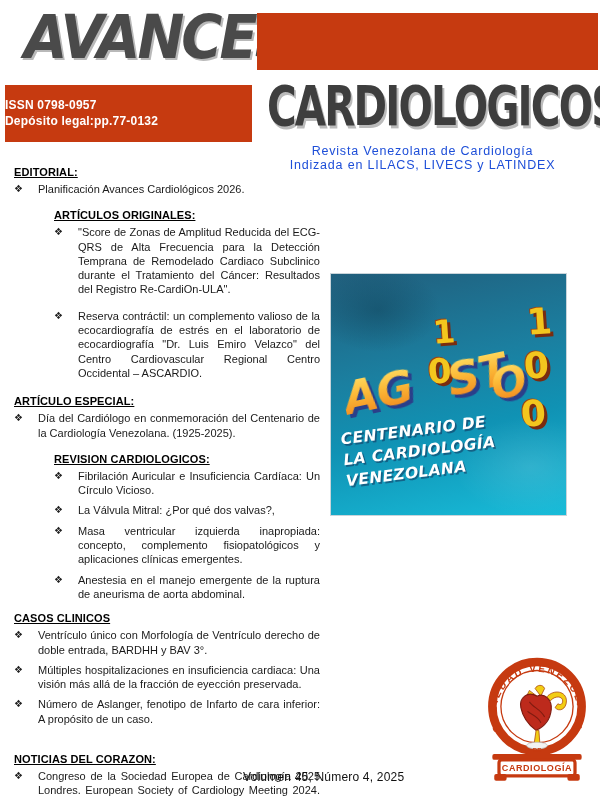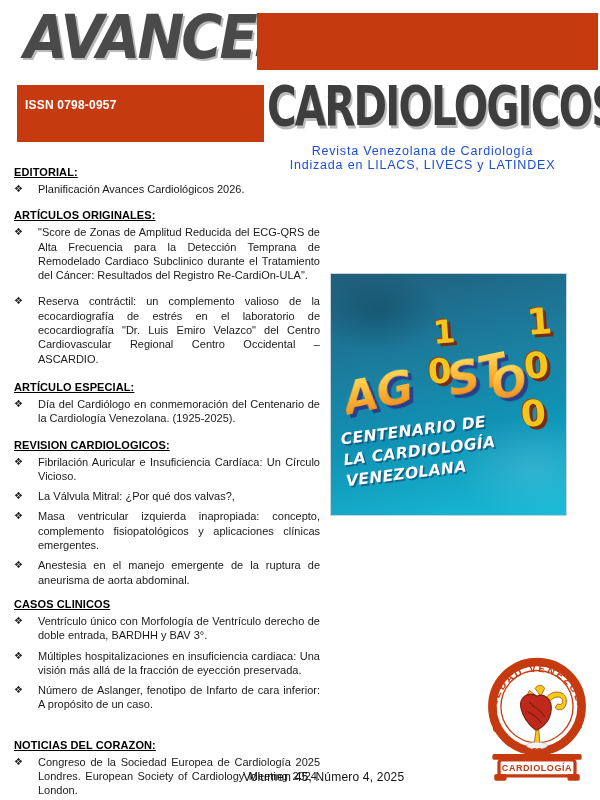--- a/index.html
+++ b/index.html
@@ -12,44 +12,44 @@
     position:absolute; left:24px; top:2px; width:235px; text-align:center;
     font-family:"DejaVu Sans", sans-serif; font-style:italic; font-weight:900;
     font-size:56px; letter-spacing:-3px; color:#4a4a4a;
     text-shadow:2px 2px 0 #b9b9b9; transform:scaleY(1.08); transform-origin:top left;
   }
   .bar-top {
     position:absolute; left:257px; top:13px; width:341px; height:57px;
     background:var(--red);
   }
   .issn-box {
-    position:absolute; left:17px; top:85px; width:247px; height:57px;
+    position:absolute; left:5px; top:85px; width:247px; height:57px;
     background:var(--red); color:#fff; font-weight:bold; font-size:12px;
-    padding:12px 0 0 8px; line-height:1.35; letter-spacing:0.2px;
+    padding:12px 0 0 0; line-height:1.35; letter-spacing:0.2px;
   }
   .title2 {
     position:absolute; left:253px; top:74px; width:347px; text-align:center;
     font-family:"DejaVu Sans", sans-serif; font-weight:900;
     font-size:44px; letter-spacing:-2px; color:#3e3e3e;
     text-shadow:2px 2px 0 #bbb;
     transform:scaleX(0.92) scaleY(1.25); transform-origin:center top;
   }
   .subtitle {
     position:absolute; left:245px; top:144px; width:355px; text-align:center;
     color:#1d4ed8; font-size:12.5px; letter-spacing:0.8px; line-height:1.12;
   }
 
   
   .toc { position:absolute; left:12px; top:166px; width:308px; color:#1a1a1a; }
   .toc h3 {
     font-size:11px; font-weight:bold; text-decoration:underline;
     letter-spacing:0.1px; color:#000; margin:0 0 4px 2px;
   }
   .sec { margin-bottom:8px; }
-  .sec.mt12 { margin-top:13px; } .sec.mt14 { margin-top:15px; }
+  .sec.mt12 { margin-top:13px;margin-left:40px; } .sec.mt14 { margin-top:15px; }
   .sec.mt10 { margin-top:11px; } .sec.mt26 { margin-top:27px; }
   .item { display:flex; margin:0 0 6px 2px; }
   .item .blt { flex:0 0 24px; font-size:10px; color:#222; padding-top:1px; }
   .item p { flex:1; font-size:11px; line-height:1.3; text-align:justify; }
 
   
   .poster {
     position:absolute; left:330px; top:273px; width:237px; height:243px;
     border:1px solid #c9d4da;
     background:
@@ -96,20 +96,21 @@
 </style>
 </head>
 <body>
 
 <div class="page">
 
   <div class="title1">AVANCES</div>
   <div class="bar-top"></div>
   <div class="issn-box">
     <div>ISSN 0798-0957</div>
+    <div>Depósito legal:pp.77-0132</div>
   </div>
   <div class="title2">CARDIOLOGICOS</div>
   <div class="subtitle">
     <div>Revista Venezolana de Cardiología</div>
     <div>Indizada en LILACS, LIVECS y LATINDEX</div>
   </div>
 
   <div class="toc">
 
     <div class="sec">

